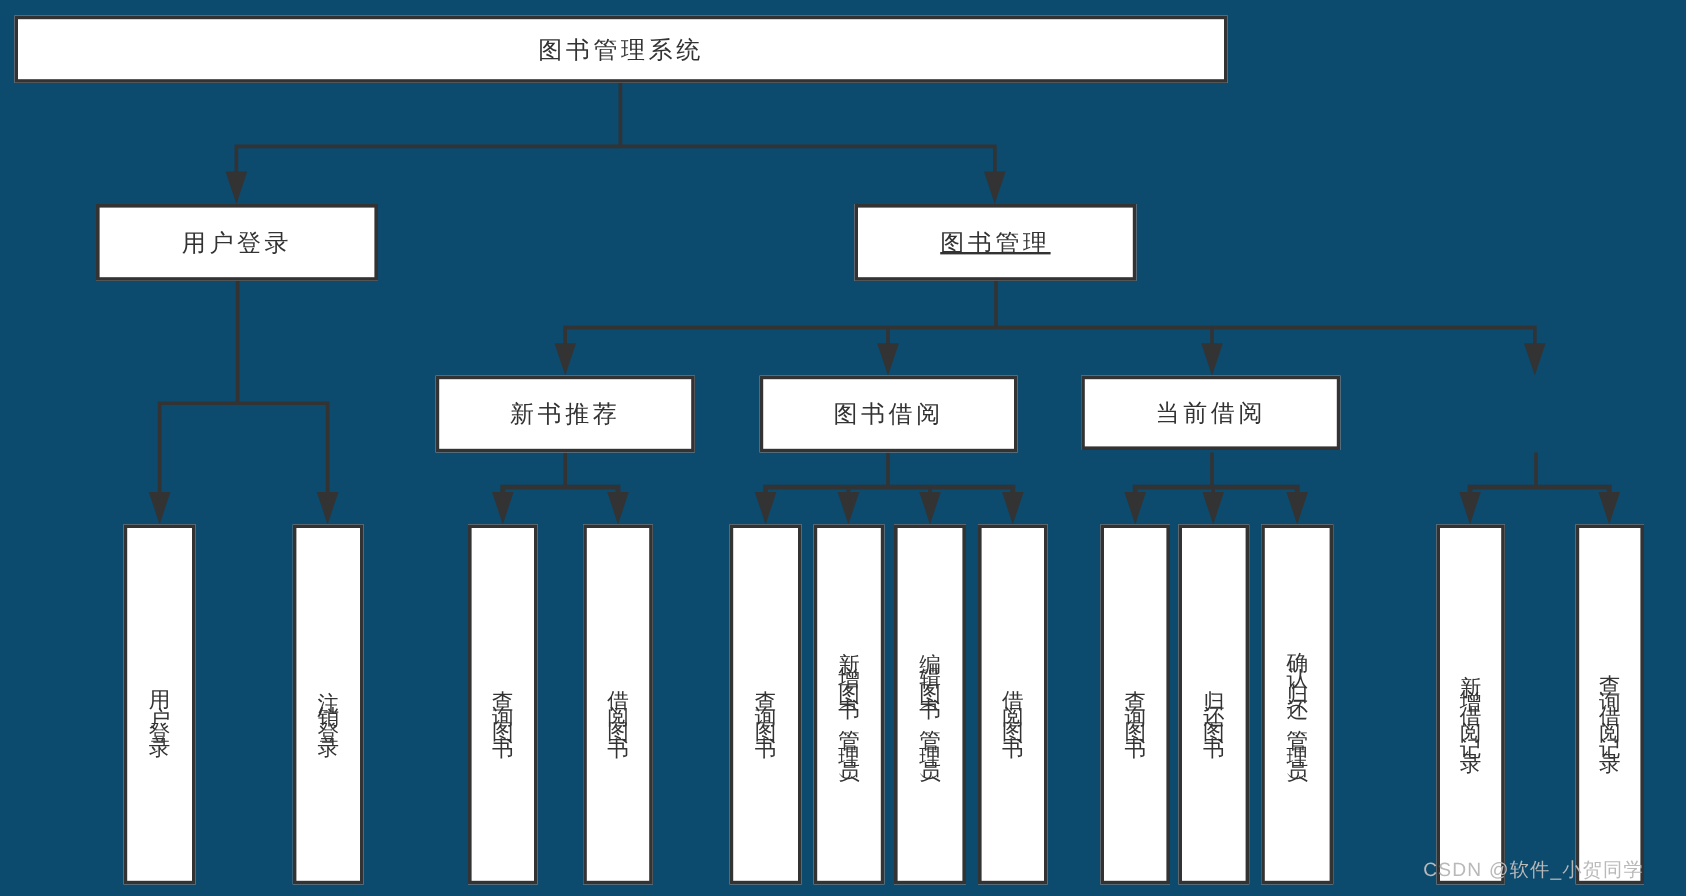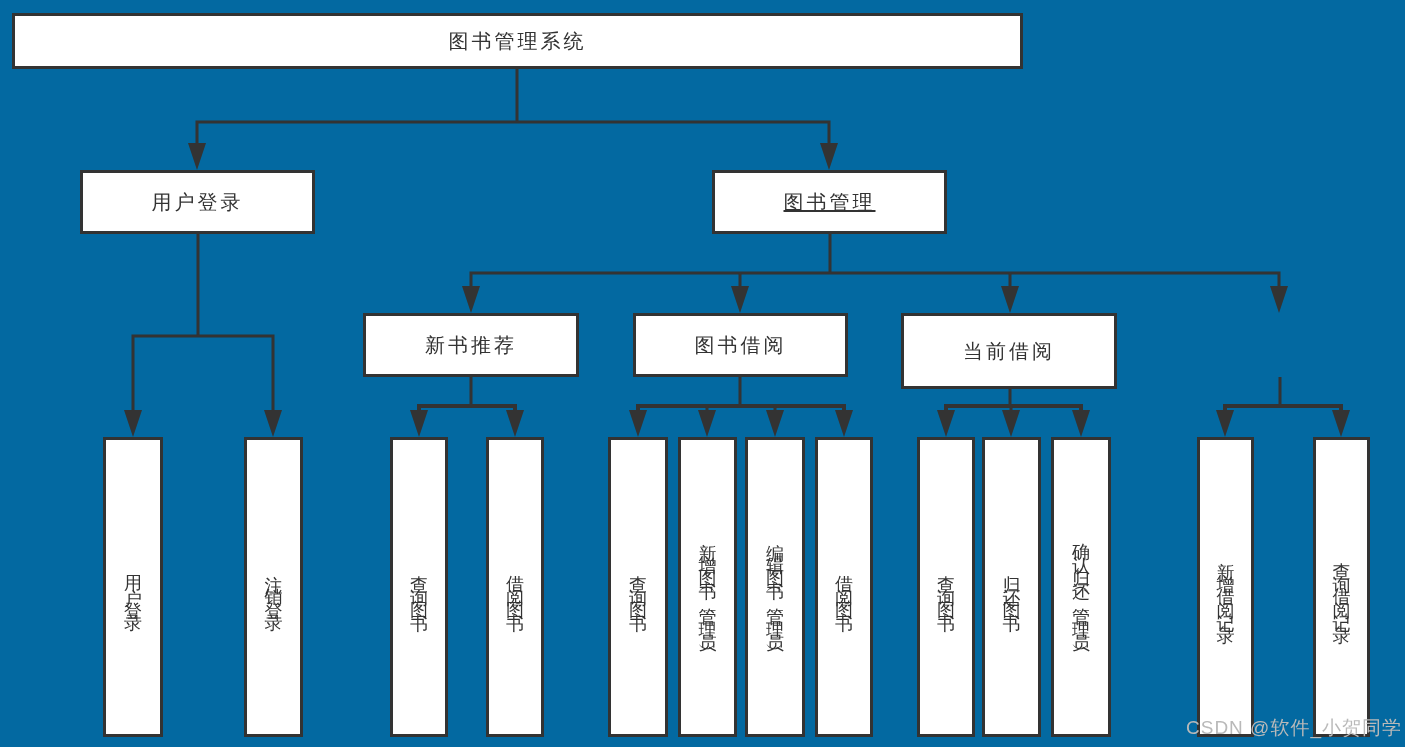--- a/index.html
+++ b/index.html
@@ -1,20 +1,20 @@
 <!DOCTYPE html>
 <html><head>
 <meta charset="utf-8">
 <style>
   html, body { margin: 0; padding: 0; background: #ffffff; }
   .canvas {
     position: relative;
     width: 1405px;
     height: 747px;
-    background: #0369a1;
+    background: #0c4a6e;
     overflow: hidden;
     font-family: "Liberation Sans", "DejaVu Sans", sans-serif;
     color: #333333;
   }
   .wires {
     position: absolute;
     left: 0; top: 0;
     width: 1405px; height: 747px;
   }
   .hbox {
@@ -48,21 +48,21 @@
     white-space: nowrap;
     font-size: 18px;
     line-height: 1;
     letter-spacing: 13px;
     color: #333333;
   }
   .watermark {
     position: absolute;
     left: 1186px;
     top: 715px;
-    font-size: 19px;
+    font-size: 16px;
     letter-spacing: 1px;
     color: #b9b9b9;
     z-index: 5;
     white-space: nowrap;
   }
 </style>
 </head>
 <body>
 
 <div class="canvas">
@@ -129,21 +129,21 @@
   <div class="hbox" style="left:712px; top:170px; width:235px; height:64px;text-decoration:underline;">
     <span>图书管理</span>
   </div>
 
   <div class="hbox" style="left:633px; top:313px; width:215px; height:64px;">
     <span>图书借阅</span>
   </div>
   <div class="hbox" style="left:363px; top:313px; width:216px; height:64px;">
     <span>新书推荐</span>
   </div>
-  <div class="hbox" style="left:901px; top:313px; width:216px; height:76px;">
+  <div class="hbox" style="left:901px; top:313px; width:216px; height:62px;">
     <span>当前借阅</span>
   </div>
 
   <div class="vbox" style="left:103px; width:60px;">
     <span class="vtext">用户登录</span>
   </div>
   <div class="vbox" style="left:244px; width:59px;">
     <span class="vtext">注销登录</span>
   </div>
 

